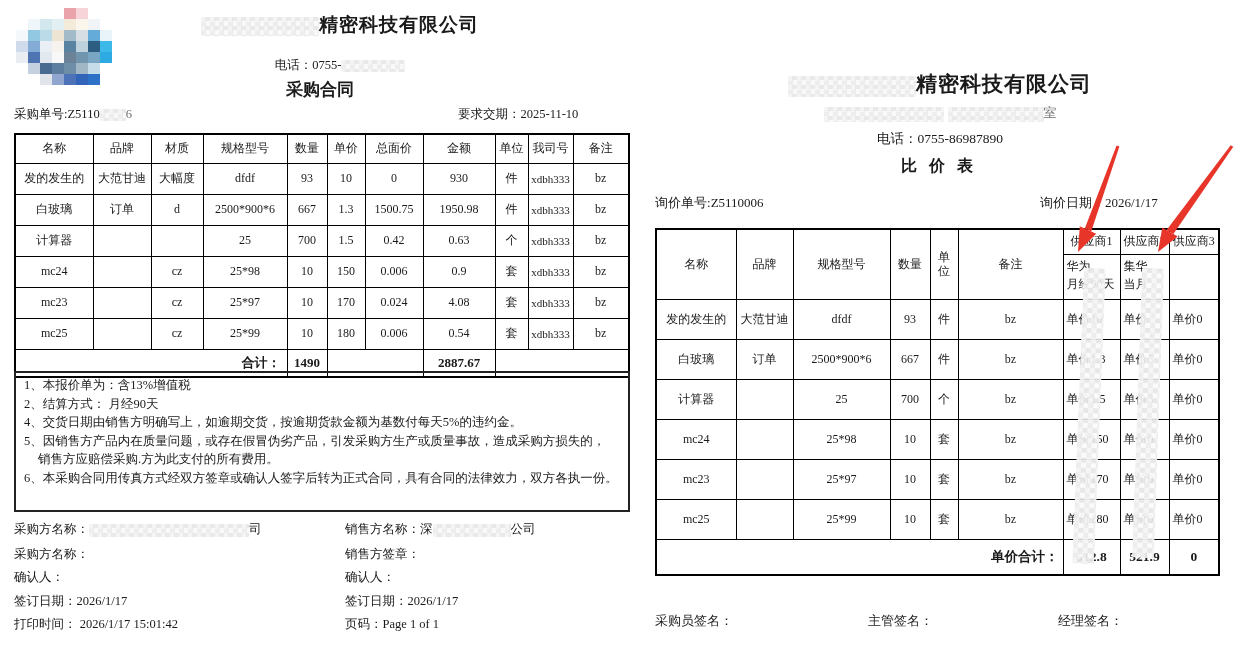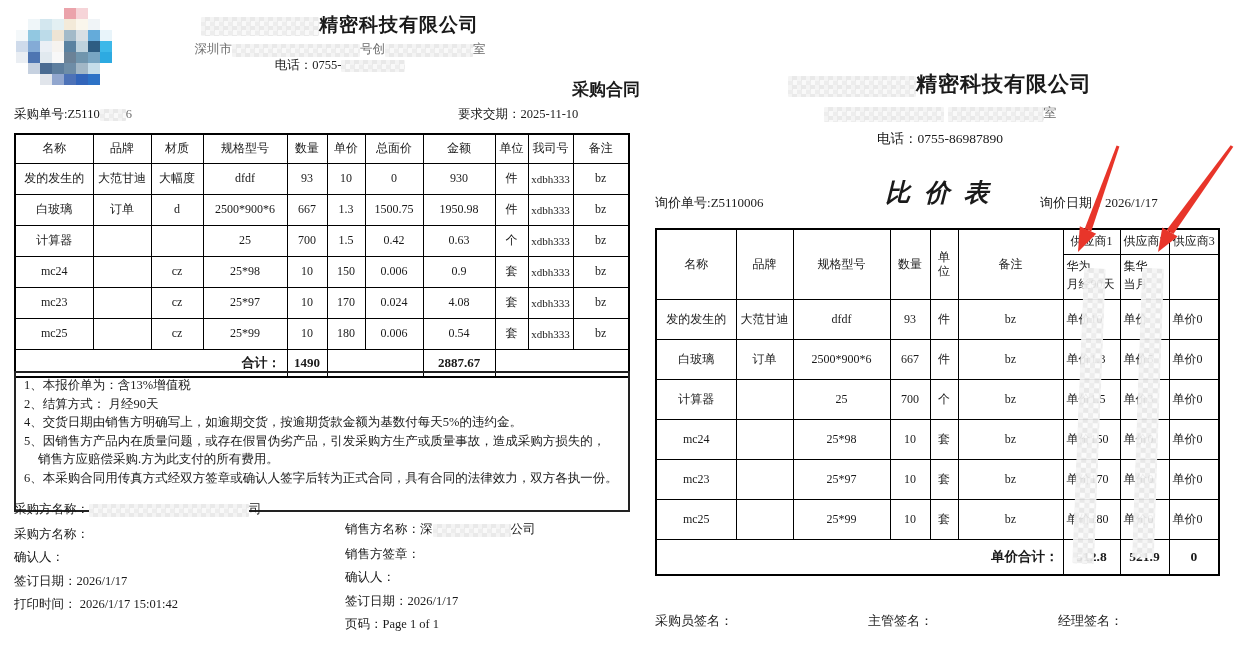--- a/index.html
+++ b/index.html
@@ -97,29 +97,26 @@
       <rect x="36" y="66" width="12" height="11" fill="#91a6ce"></rect>
       <rect x="48" y="66" width="12" height="11" fill="#4d72b7"></rect>
       <rect x="60" y="66" width="12" height="11" fill="#3265ba"></rect>
       <rect x="72" y="66" width="12" height="11" fill="#2d72c6"></rect>
   </svg>
 
   <div class="abs ctr company" style="left:60px;top:12px;width:560px;font-size:19px;">
     <span class="censor" style="width:118px;height:19px;"></span><span>精密科技有限公司</span>
   </div>
 
-  <div class="abs ctr faint" style="left:60px;top:41px;width:560px;font-size:12.5px;">
-    <span>深圳市</span><span class="censor" style="width:128px;height:13px;"></span><span>号创</span><span class="censor" style="width:88px;height:13px;"></span><span>室</span>
-  </div>
 
   <div class="abs ctr" style="left:60px;top:57px;width:560px;font-size:12.5px;">
     <span>电话：0755-</span><span class="censor" style="width:64px;height:12px;"></span>
   </div>
 
-  <div class="abs ctr doc-title" style="left:0;top:78px;width:640px;font-size:17px;text-align:right;">采购合同</div>
+  <div class="abs ctr doc-title" style="left:0;top:78px;width:640px;font-size:17px;">采购合同</div>
 
   <div class="abs meta" style="left:14px;top:106px;">
     <span>采购单号:</span><span>Z5110</span><span class="censor" style="width:26px;height:12px;"></span><span class="faint">6</span>
   </div>
   <div class="abs meta" style="left:458px;top:106px;">
     <span>要求交期：</span><span>2025-11-10</span>
   </div>
 
   <table id="contract-table" class="abs" style="left:14px;top:133px;">
     <colgroup>
@@ -243,21 +240,21 @@
     <div id="terms-lines">
         <div class="t-line">1、本报价单为：含13%增值税</div>
         <div class="t-line">2、结算方式： 月经90天</div>
         <div class="t-line">4、交货日期由销售方明确写上，如逾期交货，按逾期货款金额为基数付每天5%的违约金。</div>
         <div class="t-line">5、因销售方产品内在质量问题，或存在假冒伪劣产品，引发采购方生产或质量事故，造成采购方损失的，</div>
         <div class="t-line indent">销售方应赔偿采购.方为此支付的所有费用。</div>
         <div class="t-line">6、本采购合同用传真方式经双方签章或确认人签字后转为正式合同，具有合同的法律效力，双方各执一份。</div>
       </div>
   </div>
 
-  <div class="abs sigcol" style="left:14px;top:503px;width:320px;">
+  <div class="abs sigcol" style="left:14px;top:523px;width:320px;">
     <div><span>采购方名称：</span><span class="censor" style="width:160px;height:13px;"></span><span>司</span></div>
     <div>采购方名称：</div>
     <div>确认人：</div>
     <div><span>签订日期：</span><span>2026/1/17</span></div>
     <div><span>打印时间：</span>&nbsp;<span>2026/1/17 15:01:42</span></div>
   </div>
   <div class="abs sigcol" style="left:345px;top:523px;width:290px;">
     <div><span>销售方名称：</span><span>深</span><span class="censor" style="width:78px;height:13px;"></span><span>公司</span></div>
     <div>销售方签章：</div>
     <div>确认人：</div>
@@ -271,21 +268,21 @@
   <div class="abs ctr company" style="left:20px;top:70px;width:560px;font-size:21px;">
     <span class="censor" style="width:128px;height:21px;"></span><span>精密科技有限公司</span>
   </div>
 
   <div class="abs ctr faint" style="left:20px;top:104px;width:560px;font-size:13px;">
     <span class="censor" style="width:120px;height:15px;"></span><span class="censor" style="width:96px;height:15px;margin-left:4px;"></span><span>室</span>
   </div>
 
   <div class="abs ctr" style="left:20px;top:130px;width:560px;font-size:13.5px;">电话：0755-86987890</div>
 
-  <div class="abs ctr doc-title" style="left:0;top:176px;width:598px;font-size:25px;letter-spacing:4px;font-style:italic;">比  价  表</div>
+  <div class="abs ctr doc-title" style="left:0;top:156px;width:598px;font-size:16px;letter-spacing:4px;">比  价  表</div>
 
   <div class="abs meta" style="left:15px;top:194px;font-size:13px;">
     <span>询价单号:</span><span>Z5110006</span>
   </div>
   <div class="abs meta" style="left:400px;top:194px;font-size:13px;">
     <span>询价日期：</span><span>2026/1/17</span>
   </div>
 
   <table id="compare-table" class="abs" style="left:15px;top:228px;">
     <colgroup>

